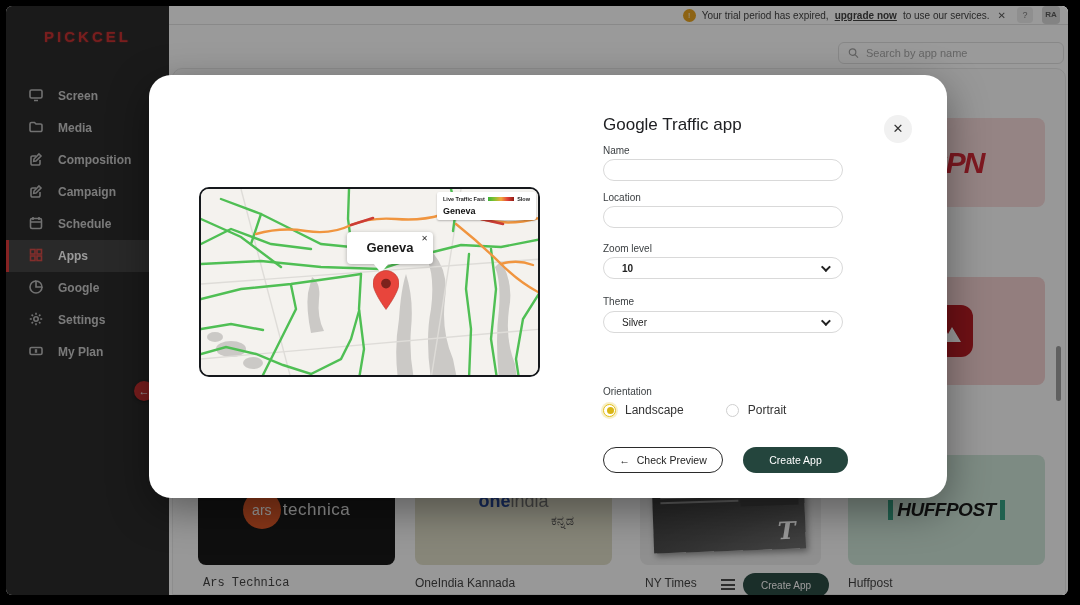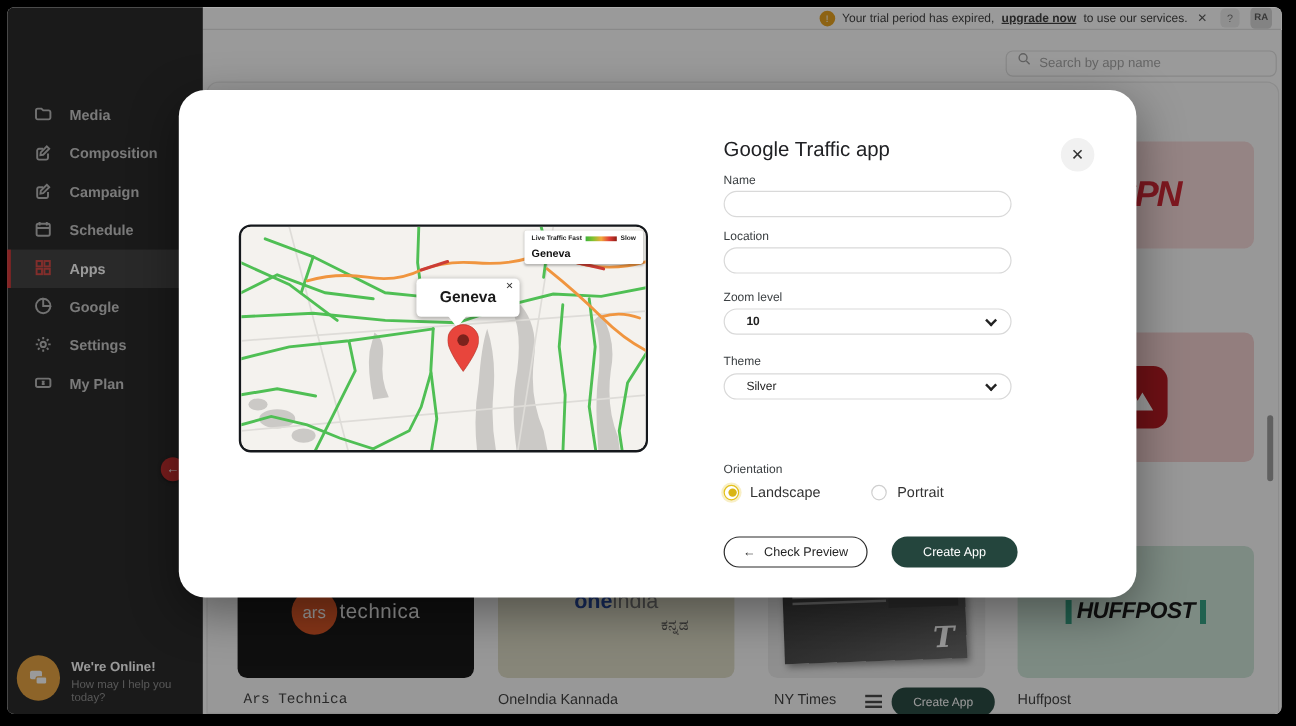--- a/index.html
+++ b/index.html
@@ -24,21 +24,21 @@
   
   .topbar { position:absolute; left:163px; top:0; right:0; height:19px; background:#fff; border-bottom:1px solid #e2e2e2; display:flex; align-items:center; justify-content:flex-end; gap:9px; padding-right:8px; z-index:4; }
   .warning { display:flex; align-items:center; gap:6px; font-size:10px; color:#3a3a3a; }
   .warn-icon { width:13px; height:13px; border-radius:50%; background:#e8a117; color:#fff; font-size:8px; line-height:13px; text-align:center; }
   .warning a { color:#3a3a3a; text-decoration:underline; font-weight:700; cursor:pointer; }
   .warn-close { font-size:10px; color:#555; cursor:pointer; padding:0 2px; }
   .help-box { width:16px; height:16px; border-radius:4px; background:#ececec; color:#777; font-size:9px; text-align:center; line-height:16px; cursor:pointer; }
   .avatar-box { width:18px; height:18px; border-radius:4px; background:#d7d7d7; color:#555; font-size:8px; font-weight:700; text-align:center; line-height:18px; cursor:pointer; }
 
   
-  .search { position:absolute; left:832px; top:36px; width:226px; height:22px; border:1px solid #e0e0e0; border-radius:6px; display:flex; gap:7px; padding:0 9px; background:#fff; z-index:4; }
+  .search { position:absolute; left:832px; top:36px; width:226px; height:22px; border:1px solid #e0e0e0; border-radius:6px; display:flex; align-items:center; gap:7px; padding:0 9px; background:#fff; z-index:4; }
   .search input { border:none; outline:none; font-size:11px; color:#555; width:100%; background:transparent; font-family:"Liberation Sans", sans-serif; }
   .search input::placeholder { color:#a5a5a5; }
   .panel { position:absolute; left:166px; top:62px; width:894px; height:527px; background:#fcfcfc; border:1px solid #e8e8e8; border-radius:10px 10px 0 0; z-index:1; }
 
   
   .tile { position:absolute; border-radius:8px; display:flex; align-items:center; justify-content:center; z-index:2; overflow:hidden; }
   .t-espn { left:842px; top:112px; width:197px; height:89px; background:#f7d9d9; }
   .espn-word { font-size:30px; font-weight:900; font-style:italic; color:#cf1f2e; letter-spacing:-2px; }
   .t-news { left:842px; top:271px; width:197px; height:108px; background:#f3cfcf; }
   .news-sq { width:52px; height:52px; background:#b5121b; border-radius:12px; display:flex; align-items:center; justify-content:center; }
@@ -99,21 +99,29 @@
   .iw-tail { position:absolute; left:172px; top:74px; width:0; height:0; border-left:8px solid transparent; border-right:8px solid transparent; border-top:10px solid #fff; }
   .pin { position:absolute; left:172px; top:81px; }
 </style>
 </head>
 <body>
 
 <div class="frame">
   <div class="app">
 
     <div class="sidebar">
+      <div class="logo">PICKCEL</div>
       <div class="nav">
+        <div class="nav-item">
+          <span><svg viewBox="0 0 16 16">
+                <rect x="2" y="3" width="12" height="8" rx="1.5"></rect>
+                <path d="M6 13.5h4"></path>
+              </svg></span>
+          <span>Screen</span>
+        </div>
         <div class="nav-item">
           <span><svg viewBox="0 0 16 16">
                 <path d="M2 5.5V11a1.5 1.5 0 0 0 1.5 1.5h9A1.5 1.5 0 0 0 14 11V6.5A1.5 1.5 0 0 0 12.5 5H8L6.5 3.5h-3A1.5 1.5 0 0 0 2 5z"></path>
               </svg></span>
           <span>Media</span>
         </div>
         <div class="nav-item">
           <span><svg viewBox="0 0 16 16">
                 <path d="M12 9v3.5A1.5 1.5 0 0 1 10.5 14h-6A1.5 1.5 0 0 1 3 12.5v-6A1.5 1.5 0 0 1 4.5 5H8"></path>
                 <path d="M11 3l2 2-5 5-2.3.3L6 8z"></path>
@@ -159,32 +167,20 @@
         </div>
         <div class="nav-item">
           <span><svg viewBox="0 0 16 16">
                 <rect x="2" y="4.5" width="12" height="7" rx="1.5"></rect>
                 <path d="M8 6.2v3.6M6.8 7h2.4M6.8 9h2.4"></path>
               </svg></span>
           <span>My Plan</span>
         </div>
       </div>
       <div class="collapse-btn">←</div>
-      <div class="chat">
-        <div class="chat-bubble">
-          <svg width="18" height="18" viewBox="0 0 18 18" fill="#fff">
-              <rect x="2" y="3" width="10" height="7" rx="1.5"></rect>
-              <rect x="7" y="8" width="9" height="6" rx="1.5" stroke="#e8a33d" stroke-width="1"></rect>
-            </svg>
-        </div>
-        <div>
-          <div class="chat-title">We're Online!</div>
-          <div class="chat-sub">How may I help you today?</div>
-        </div>
-      </div>
     </div>
 
     <div class="topbar">
       <div class="warning">
         <span class="warn-icon">!</span>
         <span>Your trial period has expired,</span>
         <a>upgrade now</a>
         <span>to use our services.</span>
         <span class="warn-close">✕</span>
       </div>

